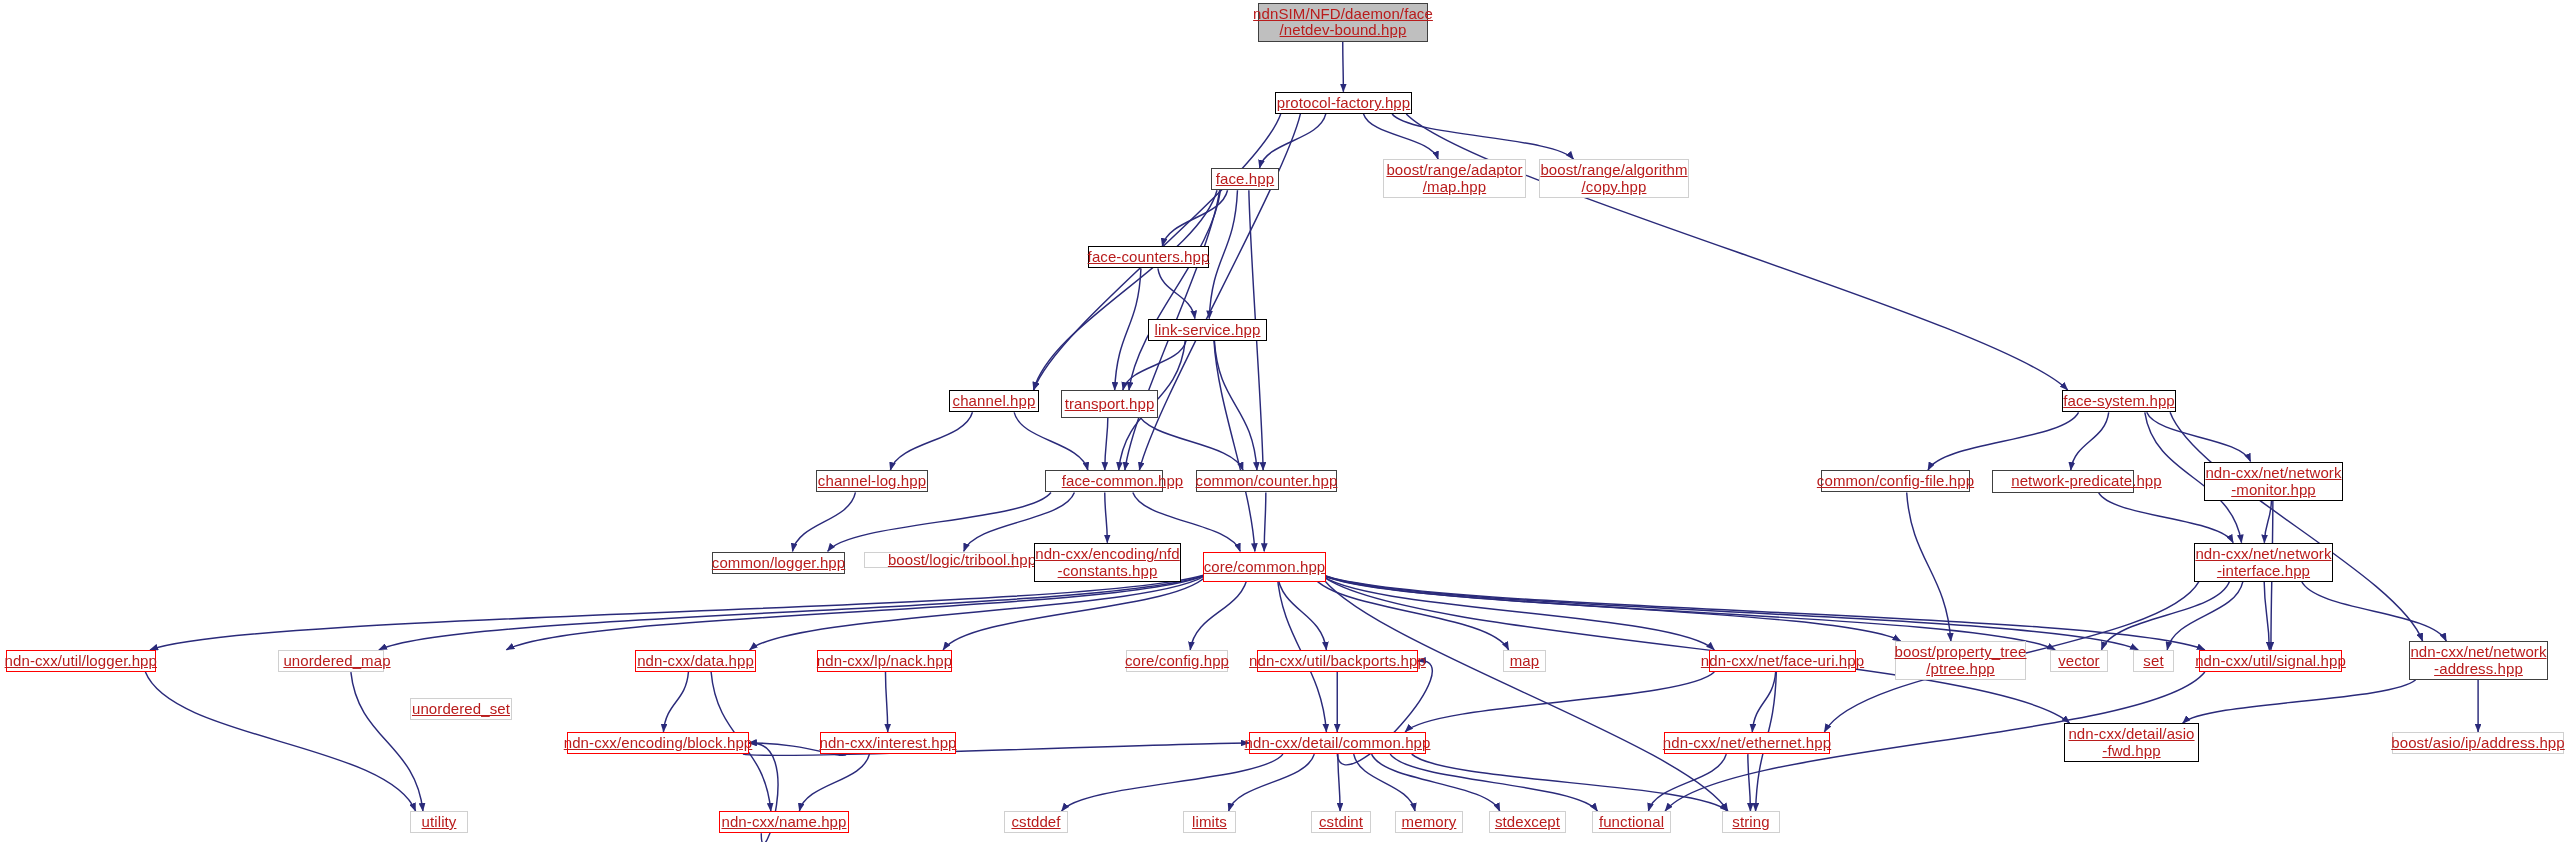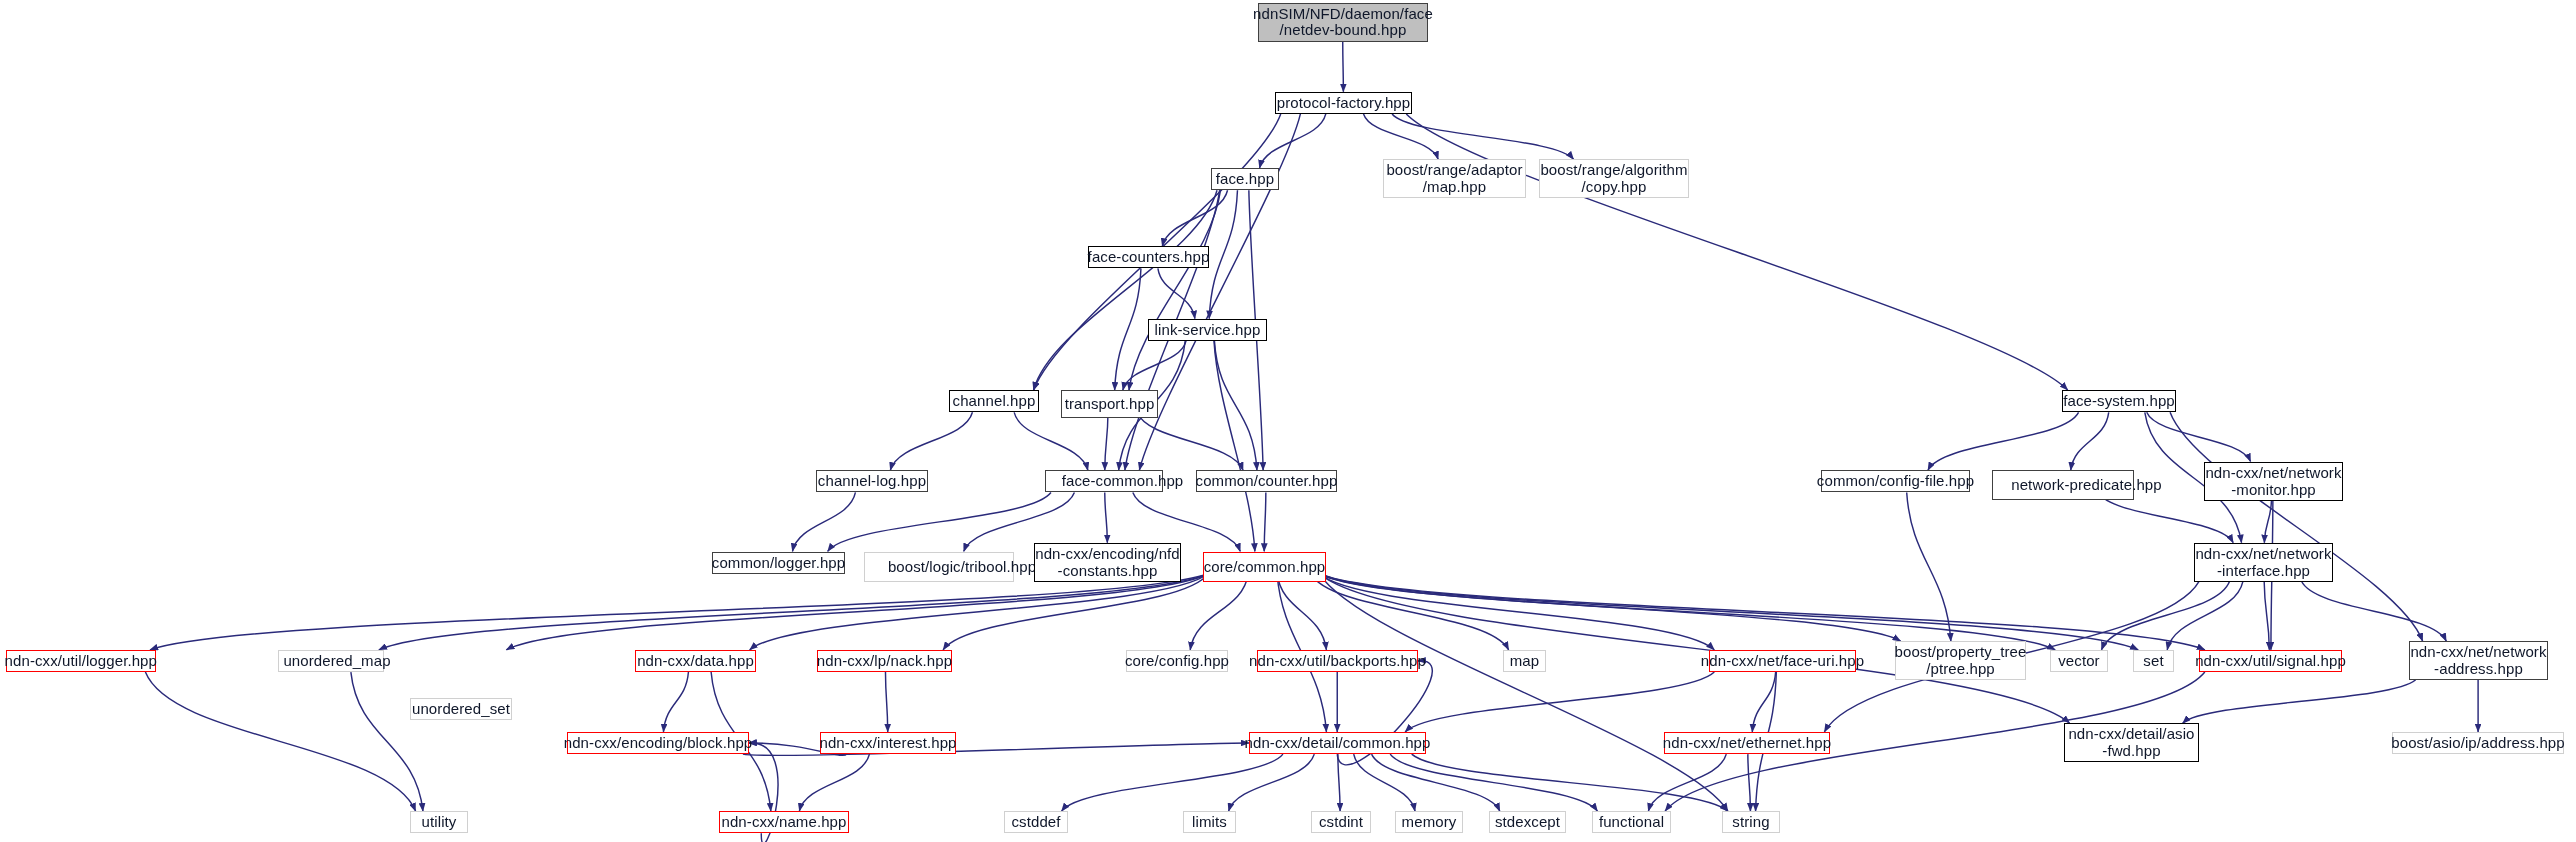--- a/index.html
+++ b/index.html
@@ -24,26 +24,27 @@
     pointer-events: none;
   }
   .gnode {
     position: absolute;
     box-sizing: border-box;
     display: flex;
     align-items: center;
     justify-content: center;
     text-align: center;
     background: #ffffff;
-    color: #0f172a;
+    color: #b91c1c;
     font-size: 15px;
     line-height: 1.08;
     white-space: pre;
     letter-spacing: 0.1px;
     z-index: 5;
+    text-decoration: underline;
   }
   .gnode.kind-root {
     background: #bfbfbf;
     border: 1.5px solid #404040;
   }
   .gnode.kind-dark {
     border: 1.5px solid #404040;
   }
   .gnode.kind-black {
     border: 1.2px solid #000000;
@@ -163,25 +164,25 @@
 /copy.hpp</div>
     <div class="gnode kind-black" style="left: 1088px; top: 246px; width: 121px; height: 22px;">face-counters.hpp</div>
     <div class="gnode kind-black" style="left: 1148px; top: 319px; width: 119px; height: 22px;">link-service.hpp</div>
     <div class="gnode kind-black" style="left: 949px; top: 390px; width: 90px; height: 22px;">channel.hpp</div>
     <div class="gnode kind-dark" style="left: 1061px; top: 390px; width: 97px; height: 28px;">transport.hpp</div>
     <div class="gnode kind-black" style="left: 2062px; top: 390px; width: 114px; height: 22px;">face-system.hpp</div>
     <div class="gnode kind-dark" style="left: 816px; top: 470px; width: 112px; height: 22px;">channel-log.hpp</div>
     <div class="gnode kind-dark" style="left: 1045px; top: 470px; width: 118px; height: 22px; padding-left: 37px;">face-common.hpp</div>
     <div class="gnode kind-dark" style="left: 1196px; top: 470px; width: 141px; height: 22px;">common/counter.hpp</div>
     <div class="gnode kind-dark" style="left: 1821px; top: 470px; width: 149px; height: 22px;">common/config-file.hpp</div>
-    <div class="gnode kind-dark" style="left: 1992px; top: 470px; width: 142px; height: 30px; padding-left: 47px;">network-predicate.hpp</div>
+    <div class="gnode kind-dark" style="left: 1992px; top: 470px; width: 142px; height: 23px; padding-left: 47px;">network-predicate.hpp</div>
     <div class="gnode kind-black" style="left: 2204px; top: 462px; width: 139px; height: 39px;">ndn-cxx/net/network
 -monitor.hpp</div>
     <div class="gnode kind-dark" style="left: 712px; top: 552px; width: 133px; height: 22px;">common/logger.hpp</div>
-    <div class="gnode kind-gray" style="left: 864px; top: 552px; width: 150px; height: 30px; padding-left: 46px;">boost/logic/tribool.hpp</div>
+    <div class="gnode kind-gray" style="left: 864px; top: 552px; width: 150px; height: 16px; padding-left: 46px;">boost/logic/tribool.hpp</div>
     <div class="gnode kind-black" style="left: 1034px; top: 543px; width: 147px; height: 39px;">ndn-cxx/encoding/nfd
 -constants.hpp</div>
     <div class="gnode kind-red" style="left: 1203px; top: 552px; width: 123px; height: 30px;">core/common.hpp</div>
     <div class="gnode kind-black" style="left: 2194px; top: 543px; width: 139px; height: 39px;">ndn-cxx/net/network
 -interface.hpp</div>
     <div class="gnode kind-red" style="left: 5.8px; top: 650px; width: 150px; height: 22px;">ndn-cxx/util/logger.hpp</div>
     <div class="gnode kind-gray" style="left: 278px; top: 650px; width: 106px; height: 22px; padding-left: 12px;">unordered_map</div>
     <div class="gnode kind-gray" style="left: 410px; top: 650px; width: 102px; height: 22px; margin-top: 48px;">unordered_set</div>
     <div class="gnode kind-red" style="left: 635px; top: 650px; width: 121px; height: 22px;">ndn-cxx/data.hpp</div>
     <div class="gnode kind-red" style="left: 817px; top: 650px; width: 135px; height: 22px;">ndn-cxx/lp/nack.hpp</div>

